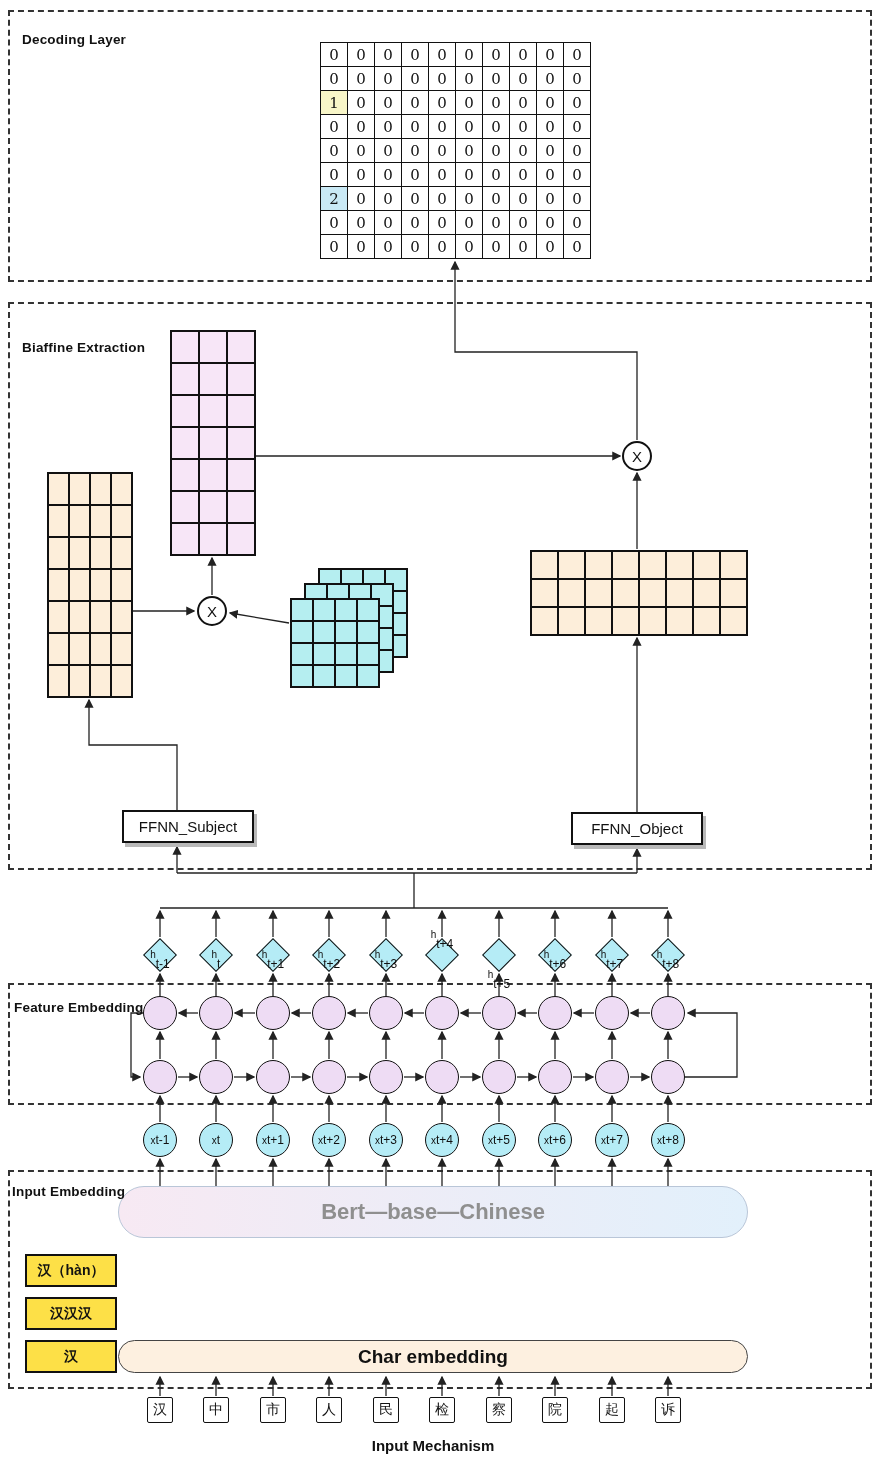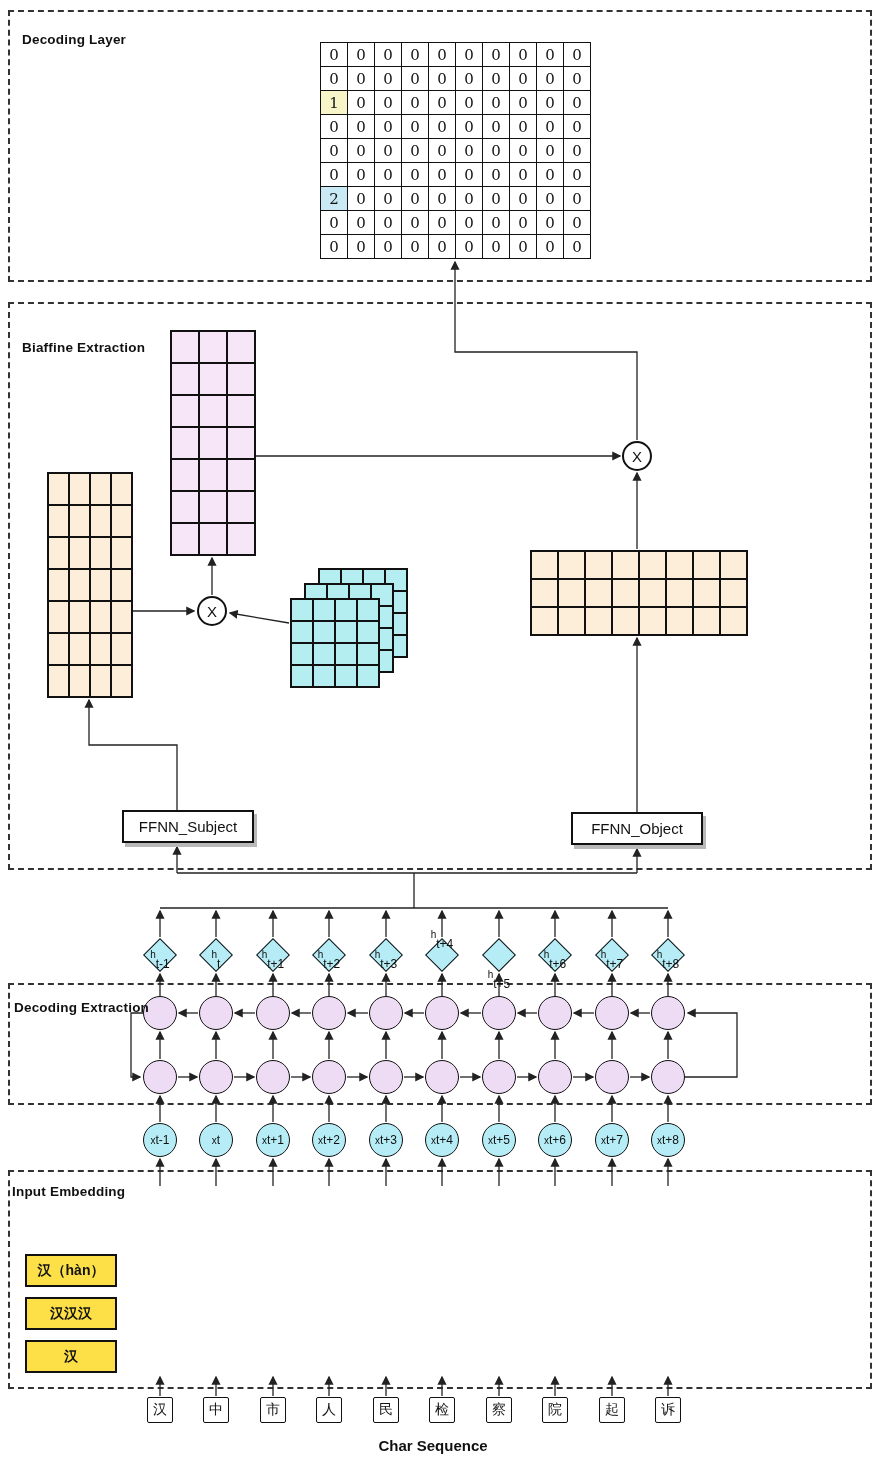--- a/index.html
+++ b/index.html
@@ -150,21 +150,21 @@
       <path d="M650 1013 L631 1013" class="wire" marker-end="url(#arr)"></path>
     </svg>
 
   <div class="dashed-box" style="left:8px;top:10px;width:864px;height:272px"></div>
   <div class="dashed-box" style="left:8px;top:302px;width:864px;height:568px"></div>
   <div class="dashed-box" style="left:8px;top:983px;width:864px;height:122px"></div>
   <div class="dashed-box" style="left:8px;top:1170px;width:864px;height:219px"></div>
 
   <div class="sec-label" style="left:22px;top:32px">Decoding Layer</div>
   <div class="sec-label" style="left:22px;top:340px">Biaffine Extraction</div>
-  <div class="sec-label" style="left:14px;top:1000px">Decoding Extraction</div>
+  <div class="sec-label" style="left:14px;top:1000px">Feature Embedding</div>
   <div class="sec-label" style="left:12px;top:1184px">Input Embedding</div>
 
   <div class="grid mthin" id="decoding-matrix" style="left:320px;top:42px;grid-template-columns:repeat(10,27px);grid-auto-rows:24px">
       <div class="cell">0</div>
       <div class="cell">0</div>
       <div class="cell">0</div>
       <div class="cell">0</div>
       <div class="cell">0</div>
       <div class="cell">0</div>
       <div class="cell">0</div>
@@ -449,19 +449,21 @@
       <div class="circle-x" style="left: 595px; top: 1123px;">x<sub>t+7</sub></div>
       <div class="char-box" style="left: 599px; top: 1397px;">起</div>
       <div class="diamond" style="left: 656px; top: 943px;"></div>
       <div class="nlabel" style="left: 651px; top: 938px;">h<sub>t+8</sub></div>
       <div class="circle-lstm" style="left: 651px; top: 996px;"></div>
       <div class="circle-lstm" style="left: 651px; top: 1060px;"></div>
       <div class="circle-x" style="left: 651px; top: 1123px;">x<sub>t+8</sub></div>
       <div class="char-box" style="left: 655px; top: 1397px;">诉</div>
     </div>
 
+  <div class="pill" style="left:118px;top:1186px;width:630px;height:52px;border-radius:26px;background:linear-gradient(90deg,#f7e9f3,#e2f0fb);border:1.4px solid #b9c6d8;color:#8f8f8f;font-size:22px">Bert—base—Chinese</div>
+  <div class="pill" style="left:118px;top:1340px;width:630px;height:33px;border-radius:17px;background:#fdf0e0;border:1.6px solid #444;font-size:19px">Char embedding</div>
 
   <div class="side-box" style="left:25px;top:1254px;width:92px;height:33px">汉（hàn）</div>
   <div class="side-box" style="left:25px;top:1297px;width:92px;height:33px">汉汉汉</div>
   <div class="side-box" style="left:25px;top:1340px;width:92px;height:33px">汉</div>
 
-  <div class="seq-label" style="left:118px;top:1437px;width:630px">Char Sequence</div>
+  <div class="seq-label" style="left:118px;top:1437px;width:630px">Input Mechanism</div>
 </div>
 
 </body></html>

